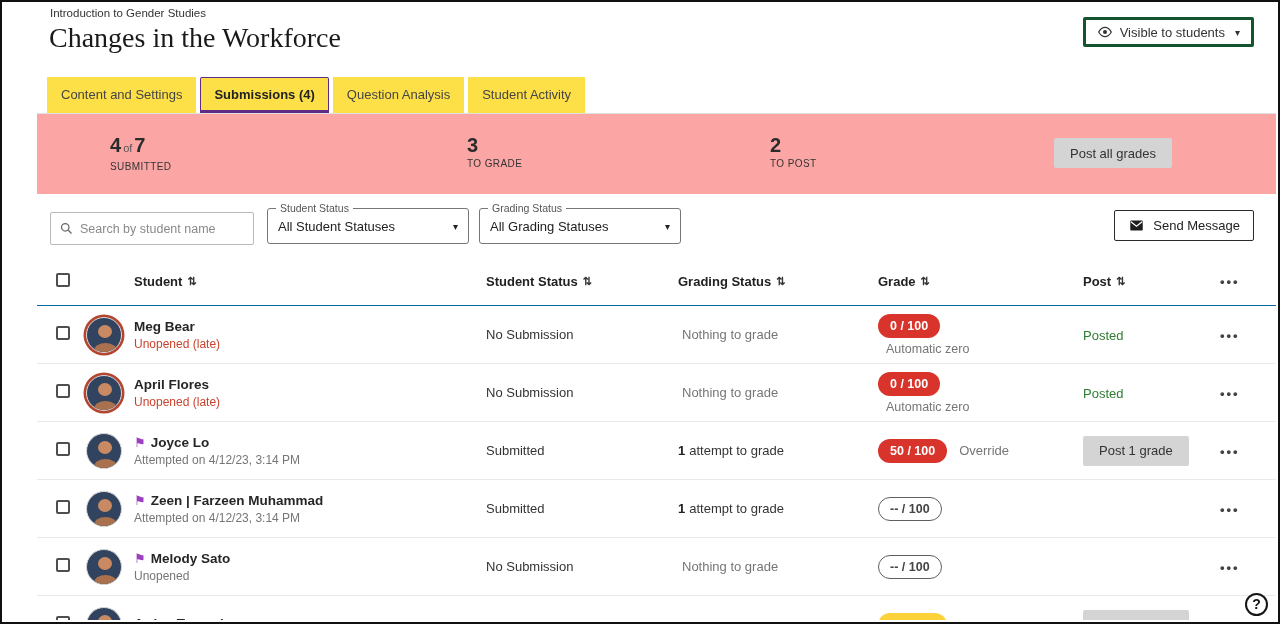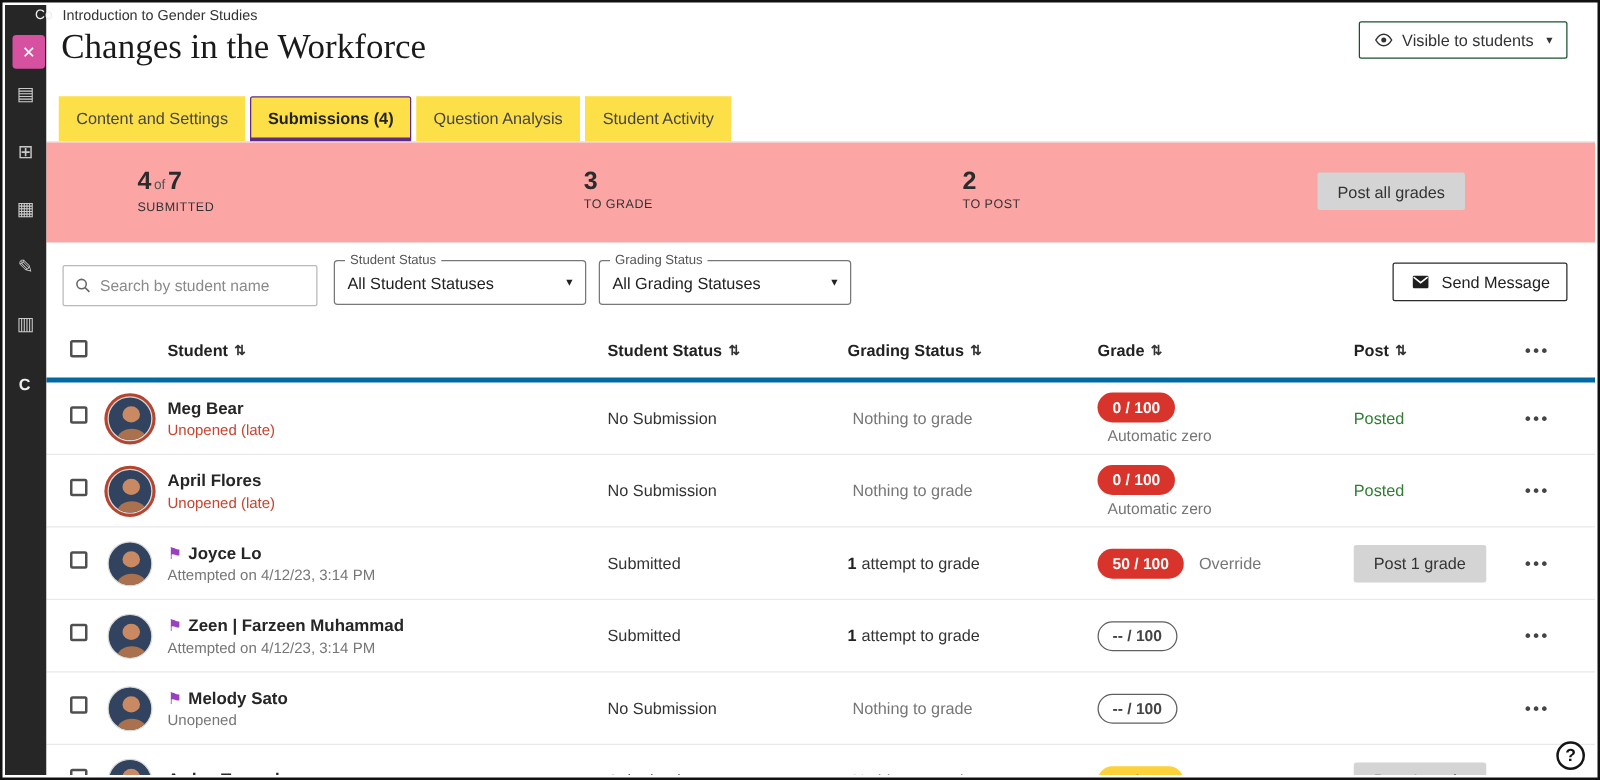--- a/index.html
+++ b/index.html
@@ -13,21 +13,21 @@
   .side-icons { position:absolute; top:62px; left:0; width:33px; display:flex; flex-direction:column; align-items:center; gap:28px; }
   .side-icon { color:#c9c9c9; font-size:15px; cursor:pointer; }
   .side-bottom-label { position:absolute; top:296px; left:11px; color:#f0f0f0; font-size:13px; font-weight:bold; }
 
   
   .main { position:absolute; left:35px; top:2px; right:2px; bottom:2px; background:#fff; overflow:hidden; }
 
   .pagehead { position:relative; height:70px;padding-left:15px; }
   .breadcrumb { position:absolute; left:13px; top:3px; font-size:11.5px; color:#333; }
   .page-title { position:absolute; left:12px; top:18px; font-family:"Liberation Serif", serif; font-size:28px; font-weight:400; color:#1a1a1a; }
-  .visibility-btn { position:absolute; right:22px; top:13px; height:30px; display:flex; align-items:center; gap:7px; background:#fff; border:1px solid #14532d; border-radius:2px; padding:0 11px; font-size:13px; color:#333; cursor:pointer; }
+  .visibility-btn { position:absolute; right:22px; top:13px; height:30px; display:flex; align-items:center; gap:7px; background:#fff; border:3px solid #14532d; border-radius:2px; padding:0 11px; font-size:13px; color:#333; cursor:pointer; }
   .visibility-btn .caret { font-size:10px; color:#333; margin-left:3px; }
 
   
   .tabbar { position:relative; height:40px; border-bottom:1px solid #e1e1e1; padding-left:10px; display:flex; align-items:flex-end; gap:4px; }
   .tab { background:#fde047; border:1px solid transparent; border-bottom:3px solid transparent; padding:9px 13px 8px; font-size:13px; color:#454545; cursor:pointer; font-family:inherit; }
   .tab.active { color:#222; font-weight:bold; border:1px solid var(--accent-purple); border-bottom:3px solid var(--accent-purple); border-radius:2px 2px 0 0; }
 
   
   .statsband { position:relative; height:80px; background:#fca5a5;text-decoration:underline; }
   .stat { position:absolute; top:20px; }
@@ -47,21 +47,21 @@
   .searchbox input::placeholder { color:#8a8a8a; }
   .selectbox { position:absolute; top:14px; height:36px; width:202px; border:1px solid #777; border-radius:3px; background:#fff; display:flex; align-items:center; justify-content:space-between; padding:0 10px; font-size:13px; color:#222; cursor:pointer; }
   .selectbox .float-label { position:absolute; top:-7px; left:8px; background:#fff; padding:0 4px; font-size:10.5px; color:#555; }
   .selectbox .caret { font-size:10px; color:#222; }
   .select-student { left:230px; }
   .select-grading { left:442px; }
   .send-msg-btn { position:absolute; right:22px; top:16px; height:31px; display:flex; align-items:center; gap:8px; background:#fff; border:1px solid #2b2b2b; border-radius:2px; padding:0 13px; font-size:13px; color:#222; cursor:pointer; font-family:inherit; }
 
   
   .grid { display:grid; grid-template-columns:19px 30px 48px 352px 192px 200px 205px 1fr 56px; align-items:center; }
-  .thead { height:48px; border-bottom:4px solid #0369a1; font-weight:bold; font-size:13px; color:#222; }
+  .thead { height:48px; border-bottom:1px solid #0369a1; font-weight:bold; font-size:13px; color:#222; }
   .th { display:flex; align-items:center; gap:5px; }
   .sort { font-size:11px; color:#333; }
   .checkbox { display:inline-block; width:14px; height:14px; border:2px solid #4f4f4f; border-radius:2px; background:#fff; cursor:pointer; }
   .dots { color:#444; font-size:13px; letter-spacing:2px; font-weight:bold; cursor:pointer; }
 
   .trow { height:58px; border-bottom:1px solid #e9e9e9; }
   .avatar { position:relative; width:36px; height:36px; border-radius:50%; background:#31435f; border:1px solid #d8d8d8; overflow:hidden; display:block; }
   .avatar.ring { box-shadow:0 0 0 2.5px #b5452f; }
   .av-skin { position:absolute; top:7px; left:11px; width:14px; height:13px; border-radius:50%; background:#c98a63; }
   .av-body { position:absolute; bottom:-7px; left:7px; width:23px; height:16px; border-radius:50%; background:#a9714d; }
@@ -85,32 +85,20 @@
   .post-btn { composes:none; }
   .col-grade { display:flex; flex-direction:column; justify-content:center; align-items:flex-start; }
 
   .help-btn { position:absolute; right:10px; bottom:6px; width:23px; height:23px; border-radius:50%; border:2px solid #151515; background:#fff; color:#111; font-weight:bold; font-size:14px; line-height:19px; text-align:center; cursor:pointer; z-index:5; }
 </style>
 </head>
 <body>
 
 <div class="frame">
 
-  <div class="sidebar">
-    <span class="side-top-label">Co</span>
-    <button class="close-btn">✕</button>
-    <div class="side-icons" id="side-icons">
-        <span class="side-icon">▤</span>
-        <span class="side-icon">⊞</span>
-        <span class="side-icon">▦</span>
-        <span class="side-icon">✎</span>
-        <span class="side-icon">▥</span>
-      </div>
-    <span class="side-bottom-label">C</span>
-  </div>
 
   <div class="main">
 
     <div class="pagehead">
       <div class="breadcrumb">Introduction to Gender Studies</div>
       <div class="page-title">Changes in the Workforce</div>
       <button class="visibility-btn">
         <span style="display:flex;">
           <svg viewBox="0 0 24 24" width="16" height="16">
               <path d="M12 5C6.5 5 2.5 12 2.5 12S6.5 19 12 19s9.5-7 9.5-7S17.5 5 12 5z" fill="none" stroke="#333" stroke-width="1.8"></path>

